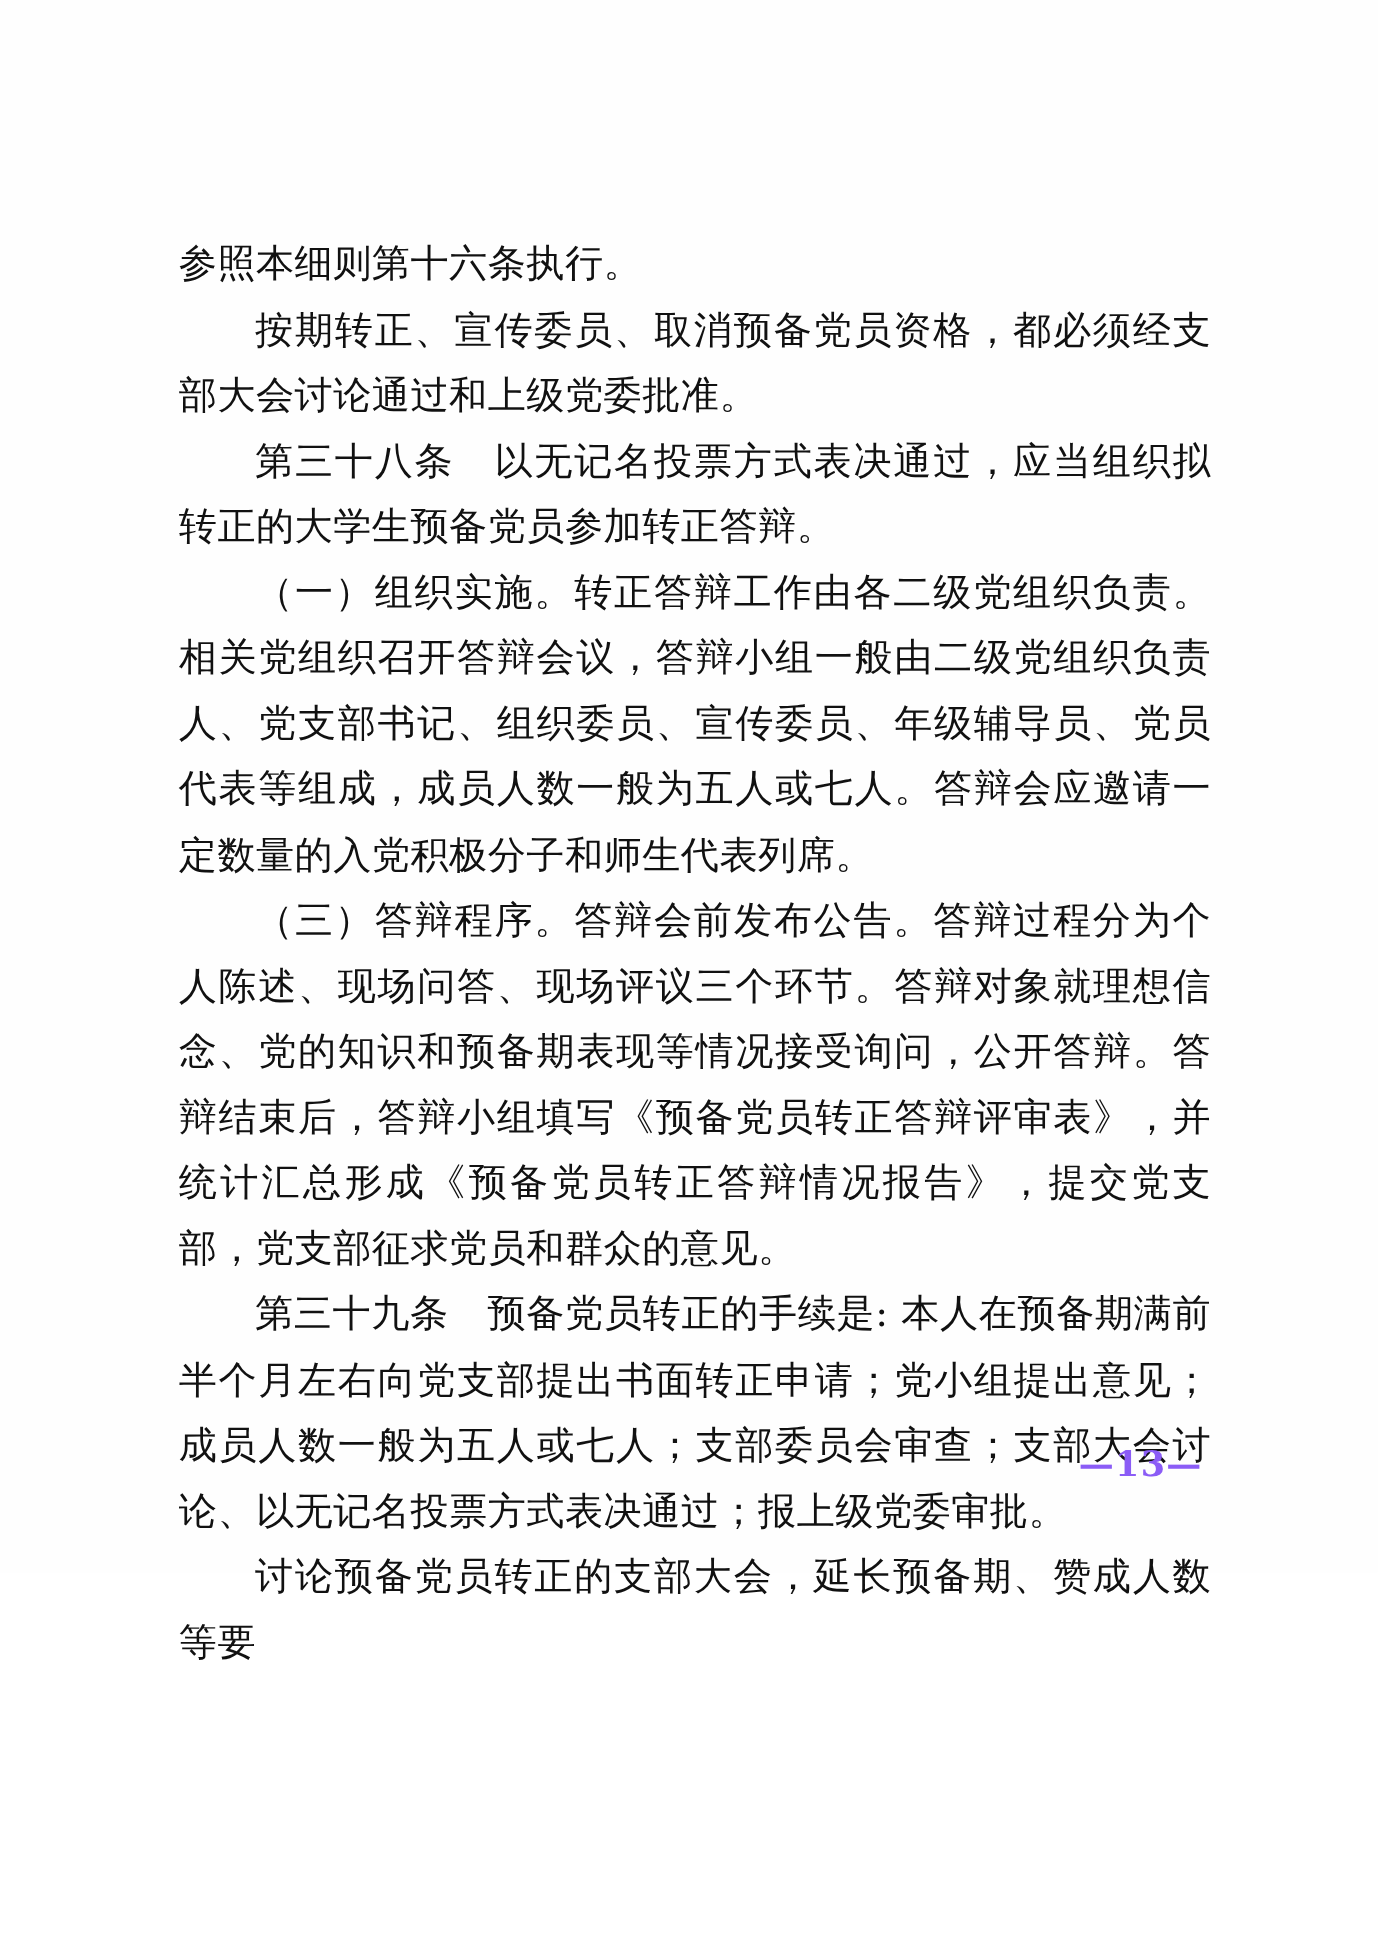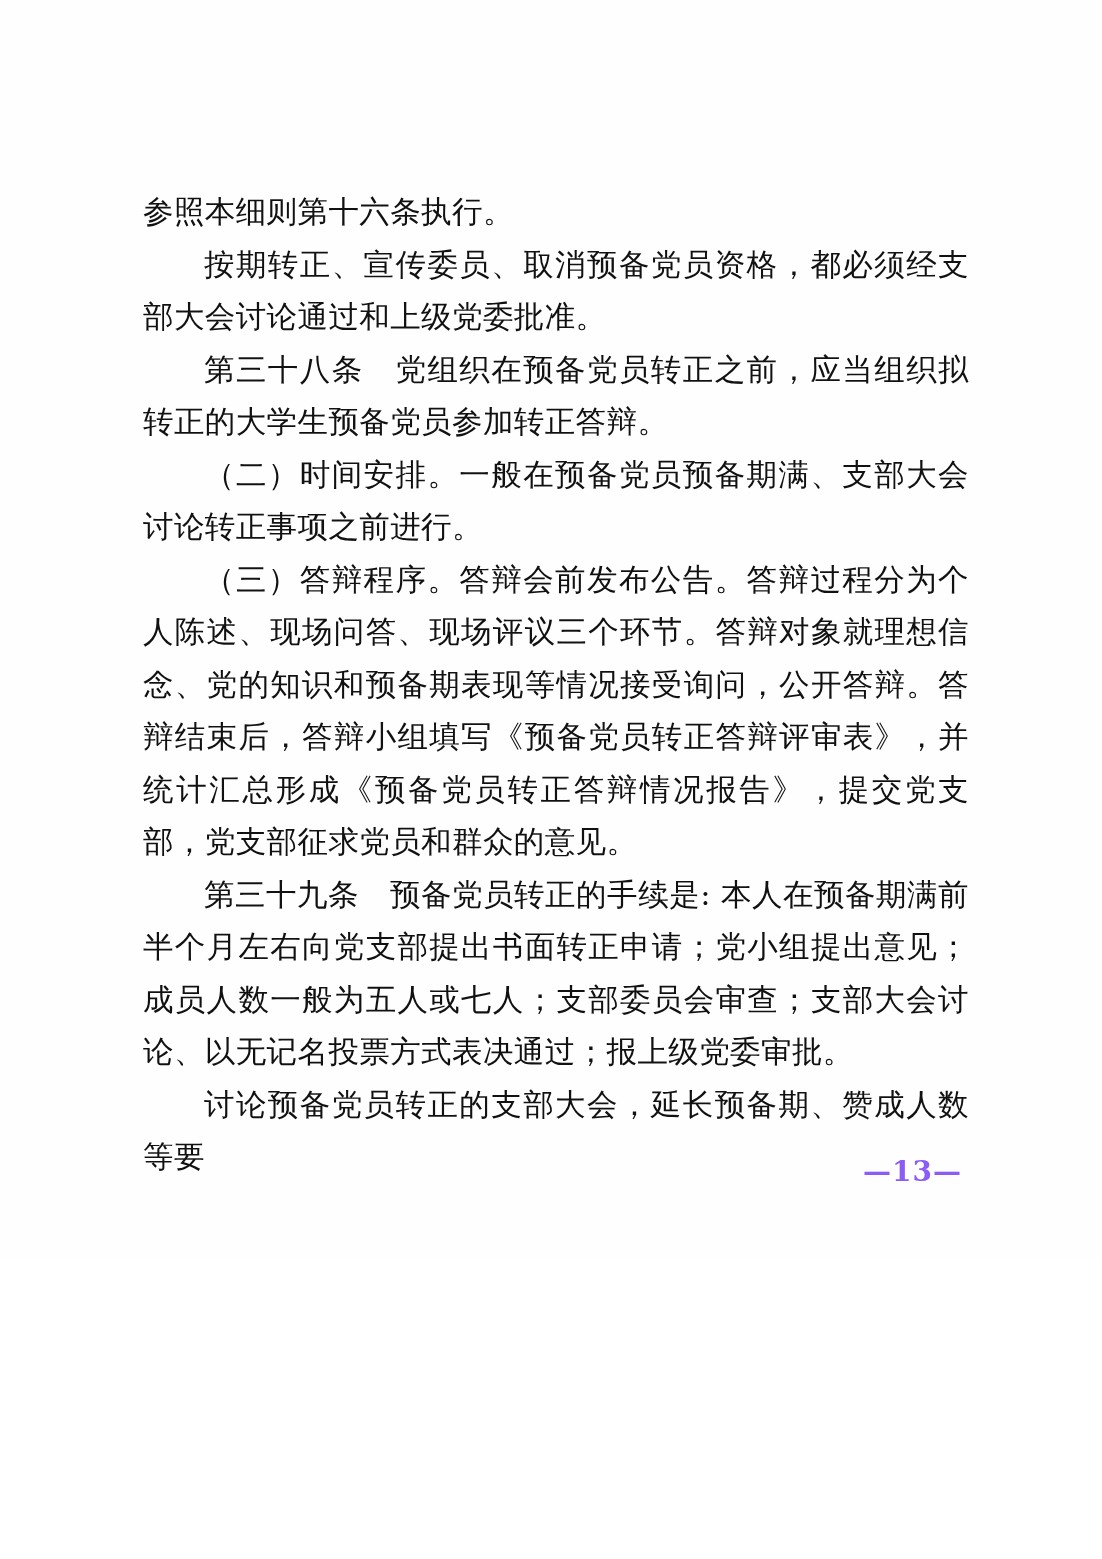--- a/index.html
+++ b/index.html
@@ -53,20 +53,20 @@
     font-weight: bold;
   }
 </style>
 </head>
 <body>
 
 <div class="page">
   <div class="content">
     <p class="para">参照本细则第十六条执行。</p>
     <p class="para indent">按期转正、宣传委员、取消预备党员资格，都必须经支部大会讨论通过和上级党委批准。</p>
-    <p class="para indent">第三十八条　党组织在预备党员转正之前，应当组织拟转正的大学生预备党员参加转正答辩。</p>
-    <p class="para indent">（二）时间安排。一般在预备党员预备期满、支部大会讨论转正事项之前进行。</p>
+    <p class="para indent">第三十八条　以无记名投票方式表决通过，应当组织拟转正的大学生预备党员参加转正答辩。</p>
+    <p class="para indent">（一）组织实施。转正答辩工作由各二级党组织负责。相关党组织召开答辩会议，答辩小组一般由二级党组织负责人、党支部书记、组织委员、宣传委员、年级辅导员、党员代表等组成，成员人数一般为五人或七人。答辩会应邀请一定数量的入党积极分子和师生代表列席。</p>
     <p class="para indent">（三）答辩程序。答辩会前发布公告。答辩过程分为个人陈述、现场问答、现场评议三个环节。答辩对象就理想信念、党的知识和预备期表现等情况接受询问，公开答辩。答辩结束后，答辩小组填写《预备党员转正答辩评审表》，并统计汇总形成《预备党员转正答辩情况报告》，提交党支部，党支部征求党员和群众的意见。</p>
     <p class="para indent">第三十九条　预备党员转正的手续是: 本人在预备期满前半个月左右向党支部提出书面转正申请；党小组提出意见；成员人数一般为五人或七人；支部委员会审查；支部大会讨论、以无记名投票方式表决通过；报上级党委审批。</p>
     <p class="para indent">讨论预备党员转正的支部大会，延长预备期、赞成人数等要</p>
   </div>
   <div class="page-number">—13—</div>
 </div>
 
 </body></html>

